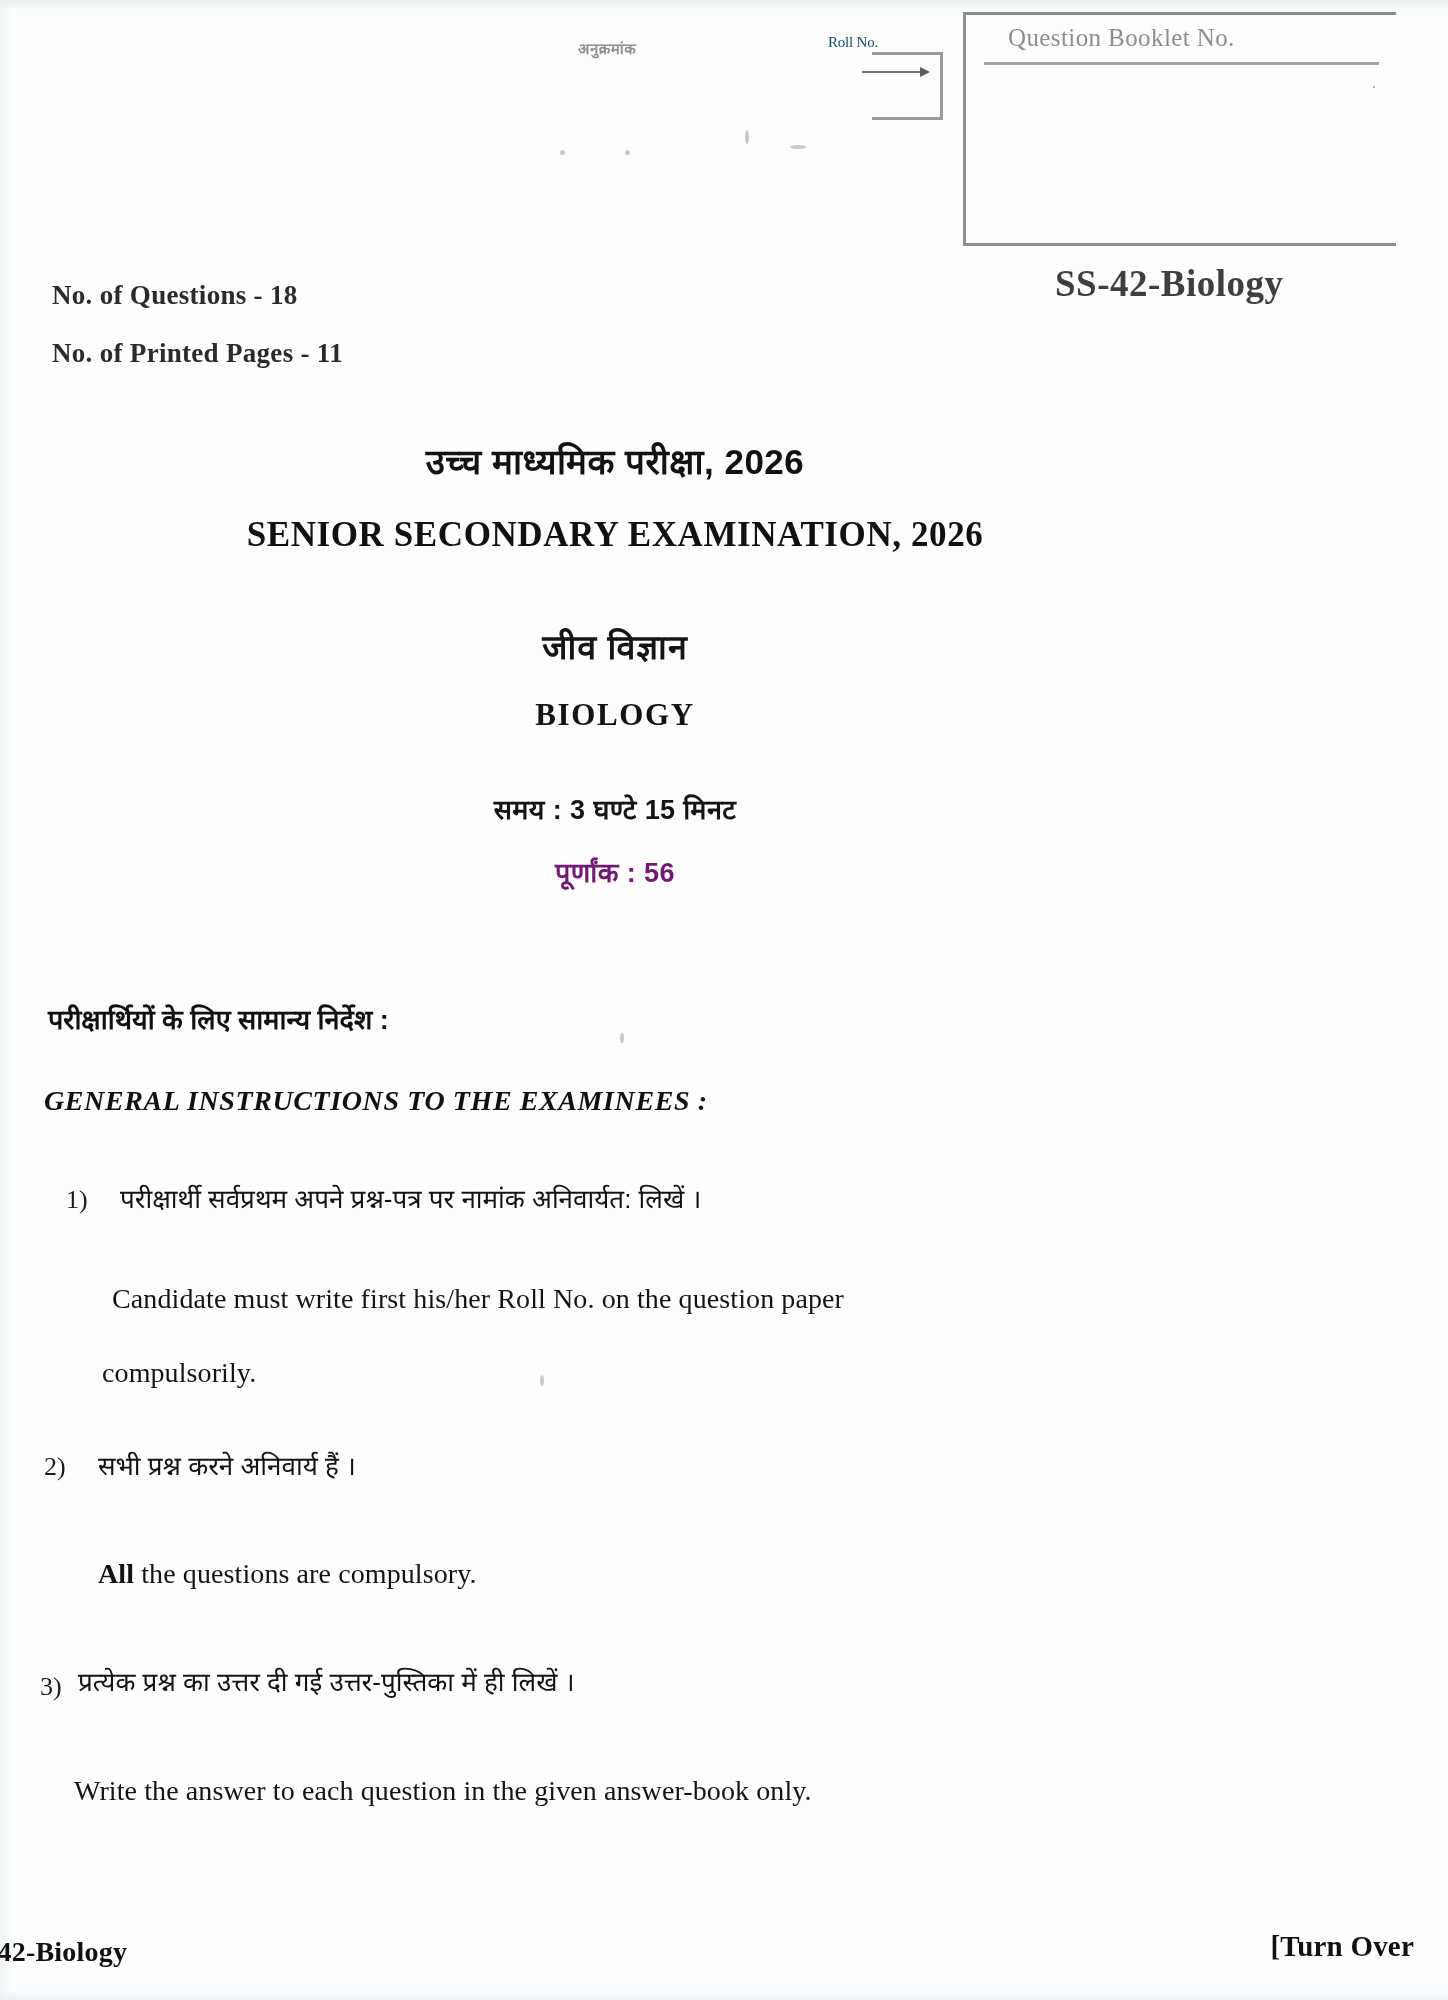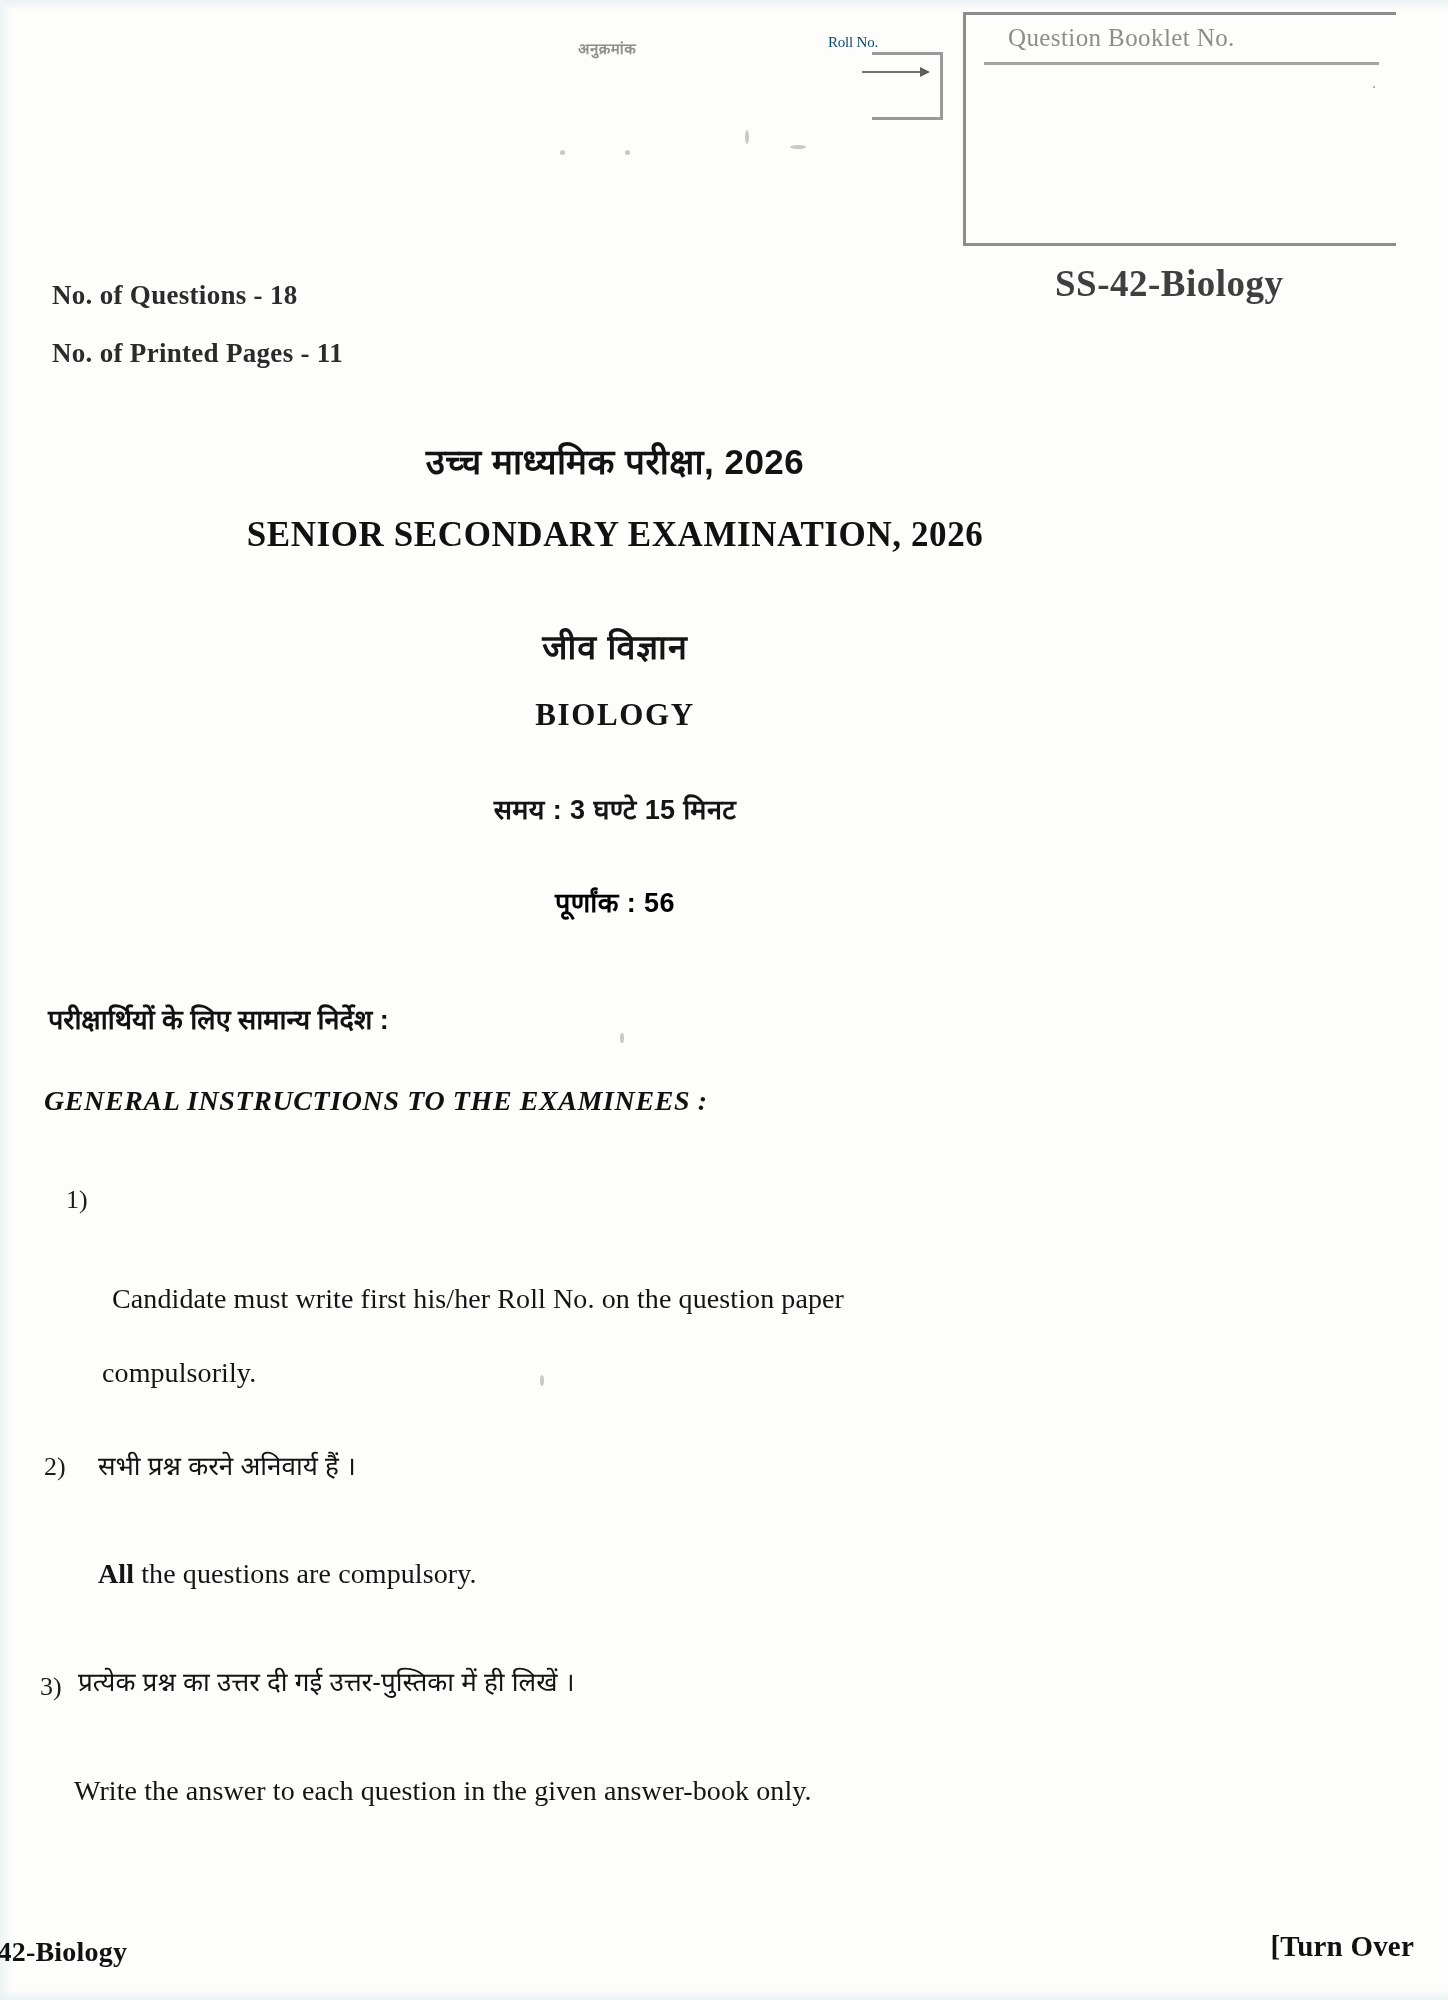--- a/index.html
+++ b/index.html
@@ -186,23 +186,22 @@
     font-size: 27px;
     font-weight: bold;
     color: #151515;
     letter-spacing: 0.4px;
   }
   .marks-line {
     top: 853px;
     font-family: "Liberation Sans", sans-serif;
     font-size: 27px;
     font-weight: bold;
-    color: #000000;
+    color: #701a75;
     letter-spacing: 0.4px;
-    margin-top: 30px;
   }
 
   
   .instr-heading-hi {
     left: 48px;
     top: 1000px;
     font-family: "Liberation Sans", sans-serif;
     font-size: 27px;
     font-weight: bold;
     color: #111111;
@@ -316,20 +315,21 @@
   <div class="center-block title-english">SENIOR SECONDARY EXAMINATION, 2026</div>
   <div class="center-block subject-hindi">जीव विज्ञान</div>
   <div class="center-block subject-english">BIOLOGY</div>
   <div class="center-block time-line">समय : 3 घण्टे 15 मिनट</div>
   <div class="center-block marks-line">पूर्णांक : 56</div>
 
   <div class="abs instr-heading-hi">परीक्षार्थियों के लिए सामान्य निर्देश :</div>
   <div class="abs instr-heading-en">GENERAL INSTRUCTIONS TO THE EXAMINEES :</div>
 
   <div class="instr-num i1-num">1)</div>
+  <div class="instr-hi i1-hi">परीक्षार्थी सर्वप्रथम अपने प्रश्न-पत्र पर नामांक अनिवार्यत: लिखें ।</div>
   <div class="instr-en i1-en1">Candidate must write first his/her Roll No. on the question paper</div>
   <div class="instr-en i1-en2">compulsorily.</div>
 
   <div class="instr-num i2-num">2)</div>
   <div class="instr-hi i2-hi">
     <b>सभी</b><span> प्रश्न करने अनिवार्य हैं ।</span>
   </div>
   <div class="instr-en i2-en1">
     <b>All</b><span> the questions are compulsory.</span>
   </div>

